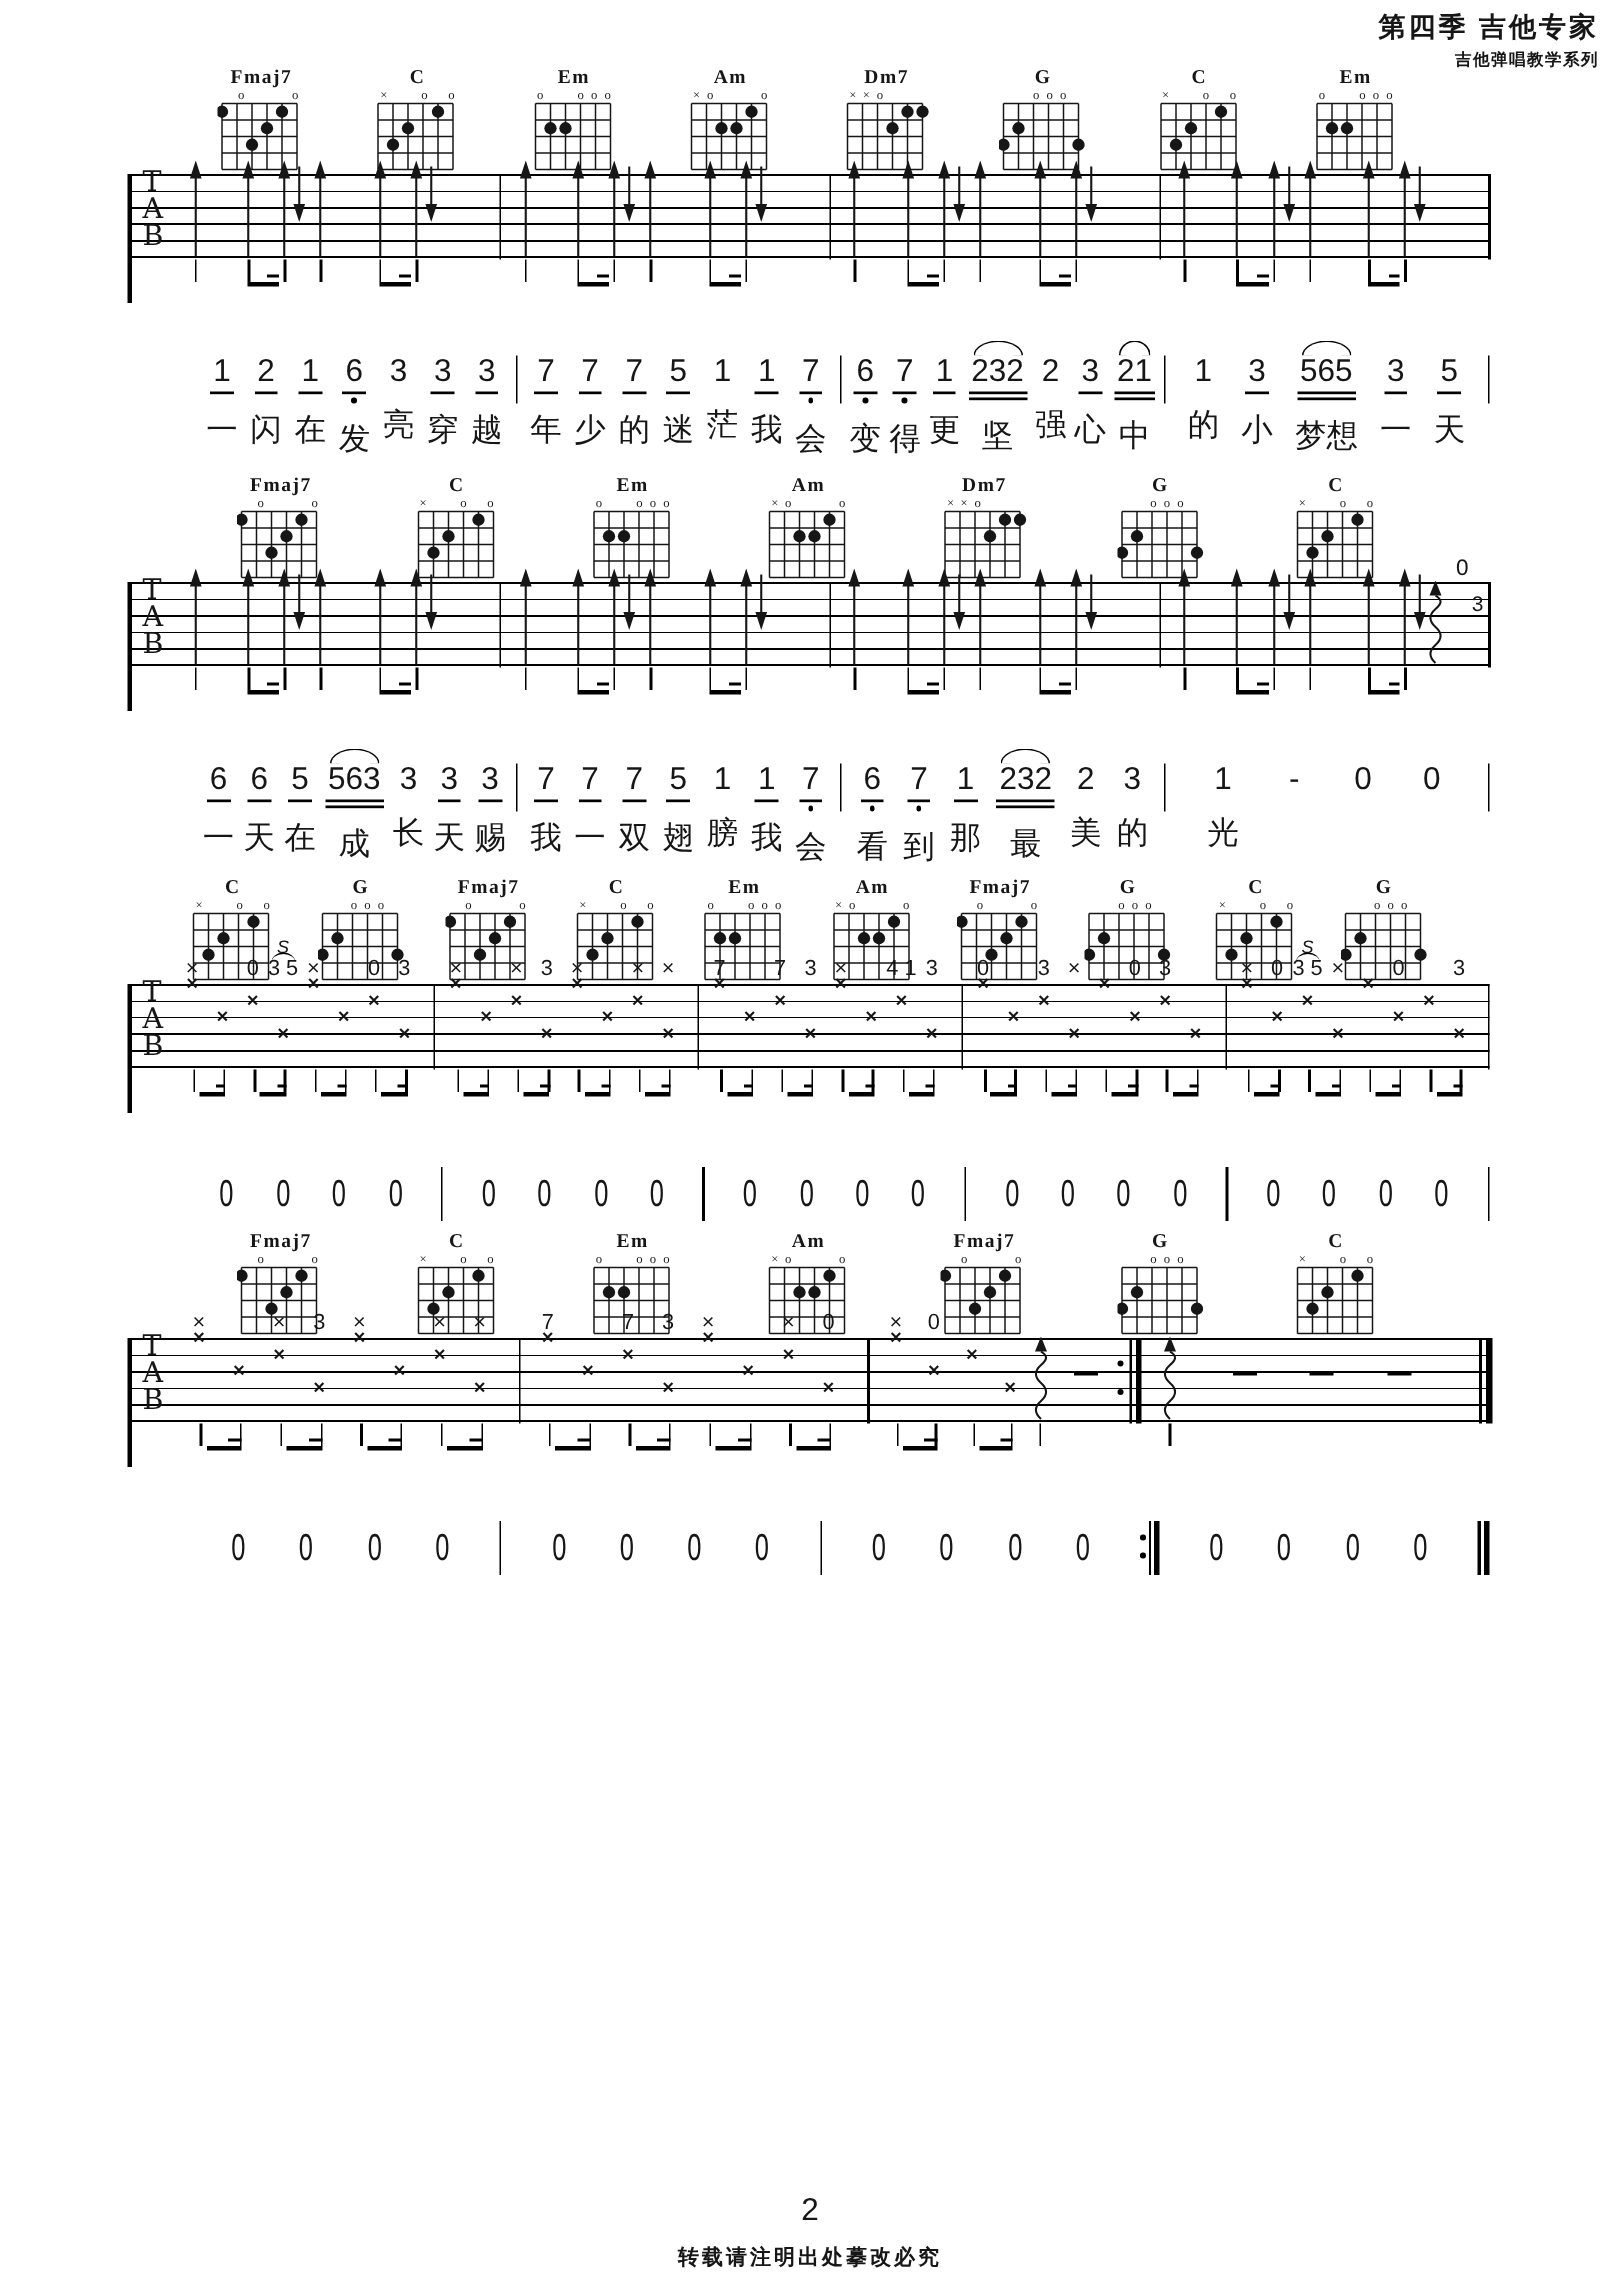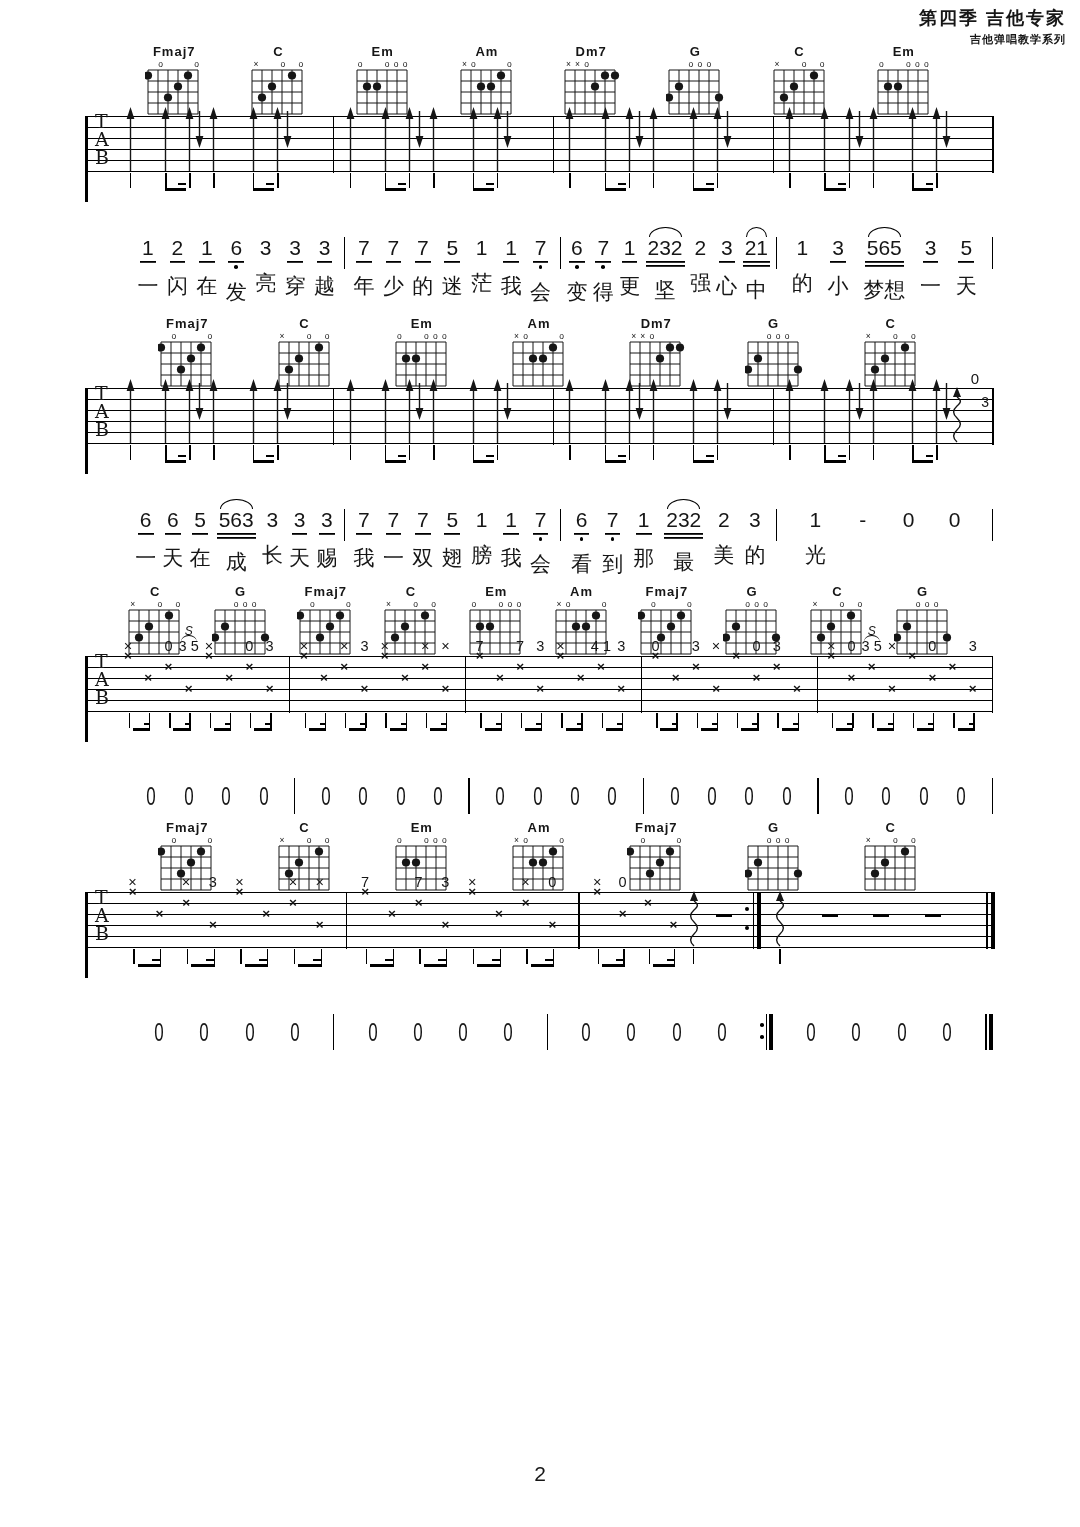--- a/index.html
+++ b/index.html
@@ -10,21 +10,21 @@
   .h-title{font-size:18px;font-weight:bold;letter-spacing:2px;}
   .h-sub{font-size:11px;font-weight:bold;margin-top:2px;letter-spacing:1px;}
   
   .watermark{position:absolute;top:400px;left:50px;width:980px;text-align:center;pointer-events:none;z-index:0;}
   .wm-cn{font-size:250px;line-height:1.25;font-weight:bold;color:rgba(158,152,143,0.20);
          letter-spacing:-18px;white-space:nowrap;}
   .wm-en{font-size:62px;font-style:italic;color:rgba(158,152,143,0.26);letter-spacing:10px;margin-top:-38px;}
   
   .system{position:absolute;left:85px;width:908px;z-index:1;}
   .sys1{top:46px}.sys2{top:318px}.sys3{top:586px}.sys4{top:822px}
-  .chord-row{position:relative;height:70px;display:flex;justify-content:space-evenly;align-items:center;padding:0 14px;}
+  .chord-row{position:relative;height:70px;display:flex;justify-content:space-evenly;align-items:flex-end;padding:0 14px;font-family:Liberation Serif, serif;}
   .chord{width:58px;flex:0 0 auto;text-align:center;}
   .chord-name{font-size:13px;font-weight:bold;letter-spacing:1px;line-height:1.1;}
   .chord-markers{position:relative;width:54px;height:9px;margin:1px auto 0;display:flex;}
   .chord-markers span{flex:1;font-size:8.5px;line-height:9px;text-align:center;}
   .chord svg{display:block;margin:0 auto;}
   
   .staff-wrap{position:relative;height:86px;border-left:3px solid #000;}
   .staff-bg{position:absolute;left:0;right:0;top:0;height:56px;
     background-image:repeating-linear-gradient(to bottom,#000 0,#000 1px,transparent 1px,transparent 11px);}
   .tab-labels{position:absolute;left:7px;top:0;width:18px;height:56px;font-family:"DejaVu Serif",serif;font-size:19px;}
@@ -1933,13 +1933,14 @@
           <span>0</span>
           <span>0</span>
           <span>0</span>
           <span>0</span>
         </div>
         <div class="sep-fin"></div>
       </div>
     </section>
 
   <div class="pagenum">2</div>
+  <div class="notice">转载请注明出处摹改必究</div>
 </div>
 
 </body></html>

